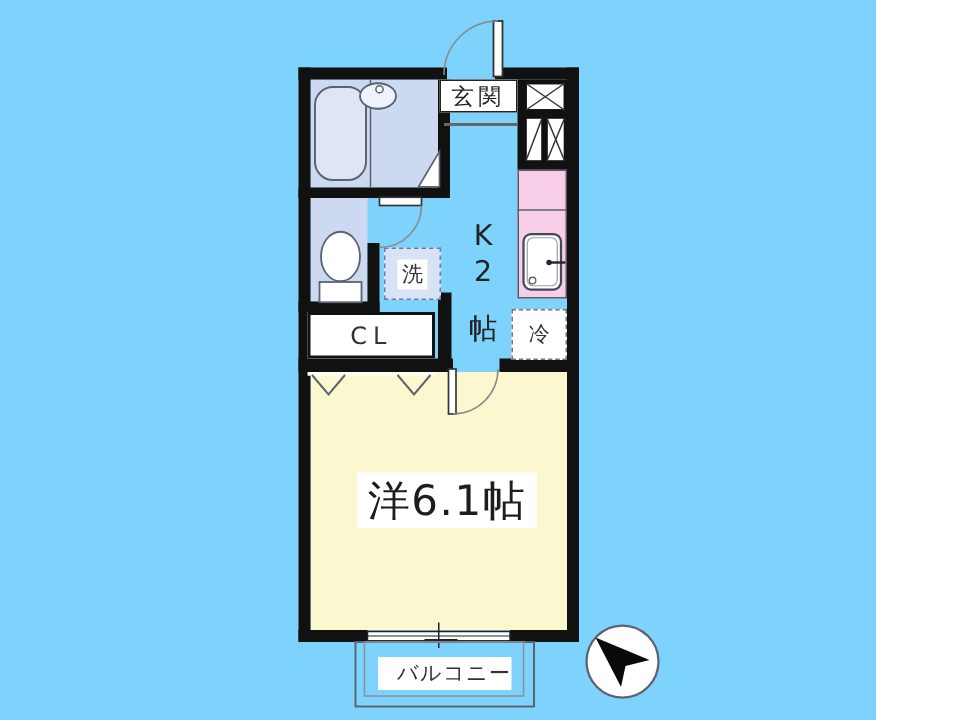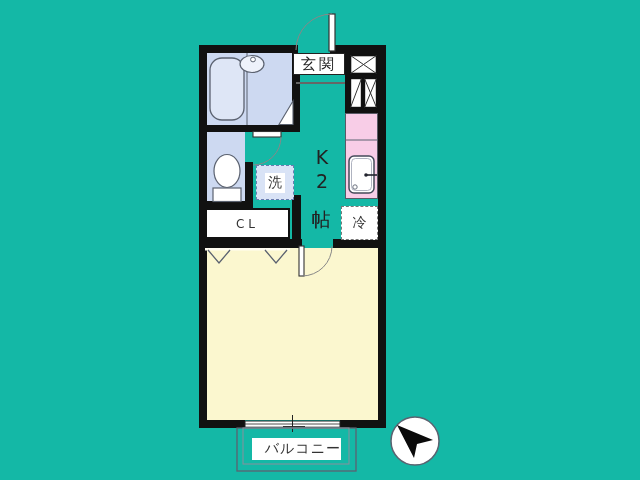--- a/index.html
+++ b/index.html
@@ -1,29 +1,29 @@
 <!DOCTYPE html>
 <html style="--wall: #111111; --wet-area-floor: #cdd9f1; --kitchen-counter: #f8cde7; --room-floor: #fbf7cf; --washer-pad: #d9e3f6;"><head>
 <meta charset="utf-8">
 <style>
   html,body{margin:0;padding:0;background:#fff;}
   .canvas{
-    position:relative;width:640px;height:480px;background:#14b8a6;overflow:hidden;
+    position:relative;width:584px;height:480px;background:#7dd3fc;overflow:hidden;
     font-family:"DejaVu Sans","Liberation Sans",sans-serif;color:#222;
   }
   .wall{position:absolute;background:var(--wall,#111);}
   .room{position:absolute;}
   .bath{background:var(--wet-area-floor,#cdd9f1);}
   .room-main{background:var(--room-floor,#fbf7cf);}
   .counter{background:var(--kitchen-counter,#f8cde7);border:1px solid #5a5a66;box-sizing:border-box;}
   svg.overlay{position:absolute;left:0;top:0;pointer-events:none;}
   .labelbox{position:absolute;display:flex;align-items:center;justify-content:center;
     background:#fff;box-sizing:border-box;white-space:nowrap;}
   .genkan{border:1.6px solid #222;font-size:15px;letter-spacing:3px;color:#222;}
-  .cl{border:2.5px solid #111;font-size:12px;letter-spacing:4px;color:#333;}
+  .cl{border:2.5px solid #111;font-size:16px;letter-spacing:4px;color:#333;}
   .roomname{font-size:28px;letter-spacing:1px;color:#1d1d1d;}
   .balconyname{font-size:14px;letter-spacing:1px;color:#333;}
   .kitchenname{writing-mode:vertical-lr;text-orientation:upright;font-size:19px;
     letter-spacing:2px;color:#222;background:transparent;}
   .dashedbox{position:absolute;display:flex;align-items:center;justify-content:center;
     box-sizing:border-box;font-size:14px;color:#333;}
   .washer{background:var(--washer-pad,#d9e3f6);border:1.6px dashed #6b7db0;}
   .washer .pad{background:#fff;padding:1px 3px;}
   .fridge{background:#fff;border:1.6px dashed #777;}
   .stepline{position:absolute;background:#666;}
@@ -119,18 +119,21 @@
   </div>
 
   <div class="dashedbox fridge" style="left:341px;top:206px;width:37px;height:34px;">
     <span>冷</span>
   </div>
 
   <div class="labelbox cl" style="left:205px;top:208px;width:85px;height:31px;">
     <span>CL</span>
   </div>
 
+  <div class="labelbox roomname" style="left:238px;top:315px;width:120px;height:37px;">
+    <span>洋6.1帖</span>
+  </div>
 
   <div class="labelbox balconyname" style="left:252px;top:438px;width:89px;height:22px;justify-content:flex-end;">
     <span>バルコニー</span>
   </div>
 
 </div>
 
 </body></html>

